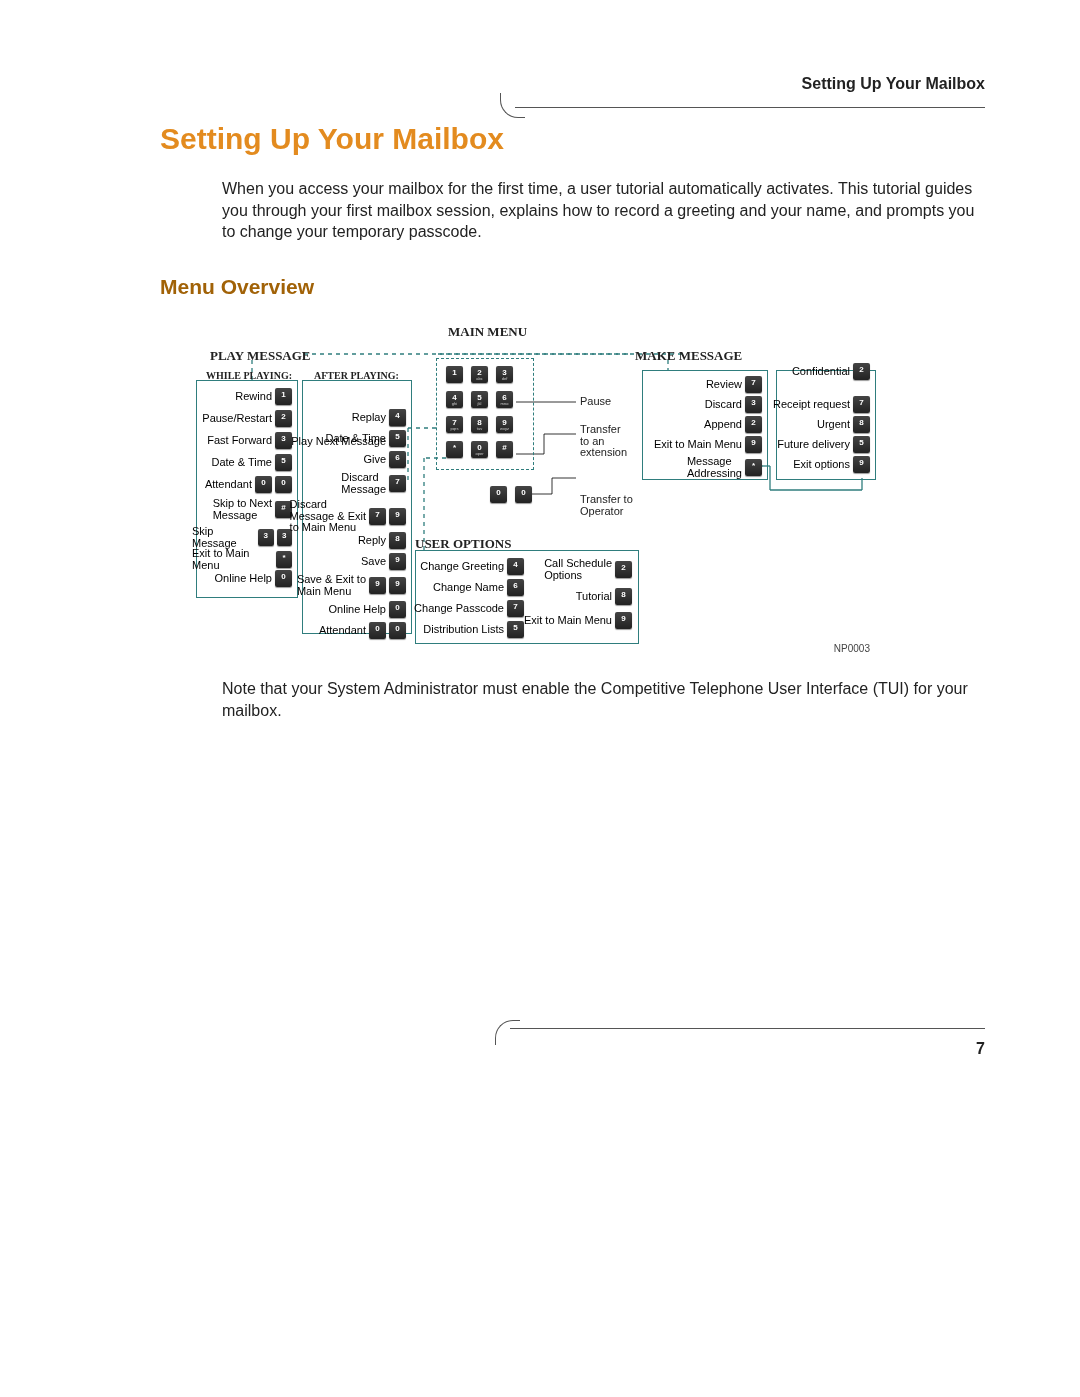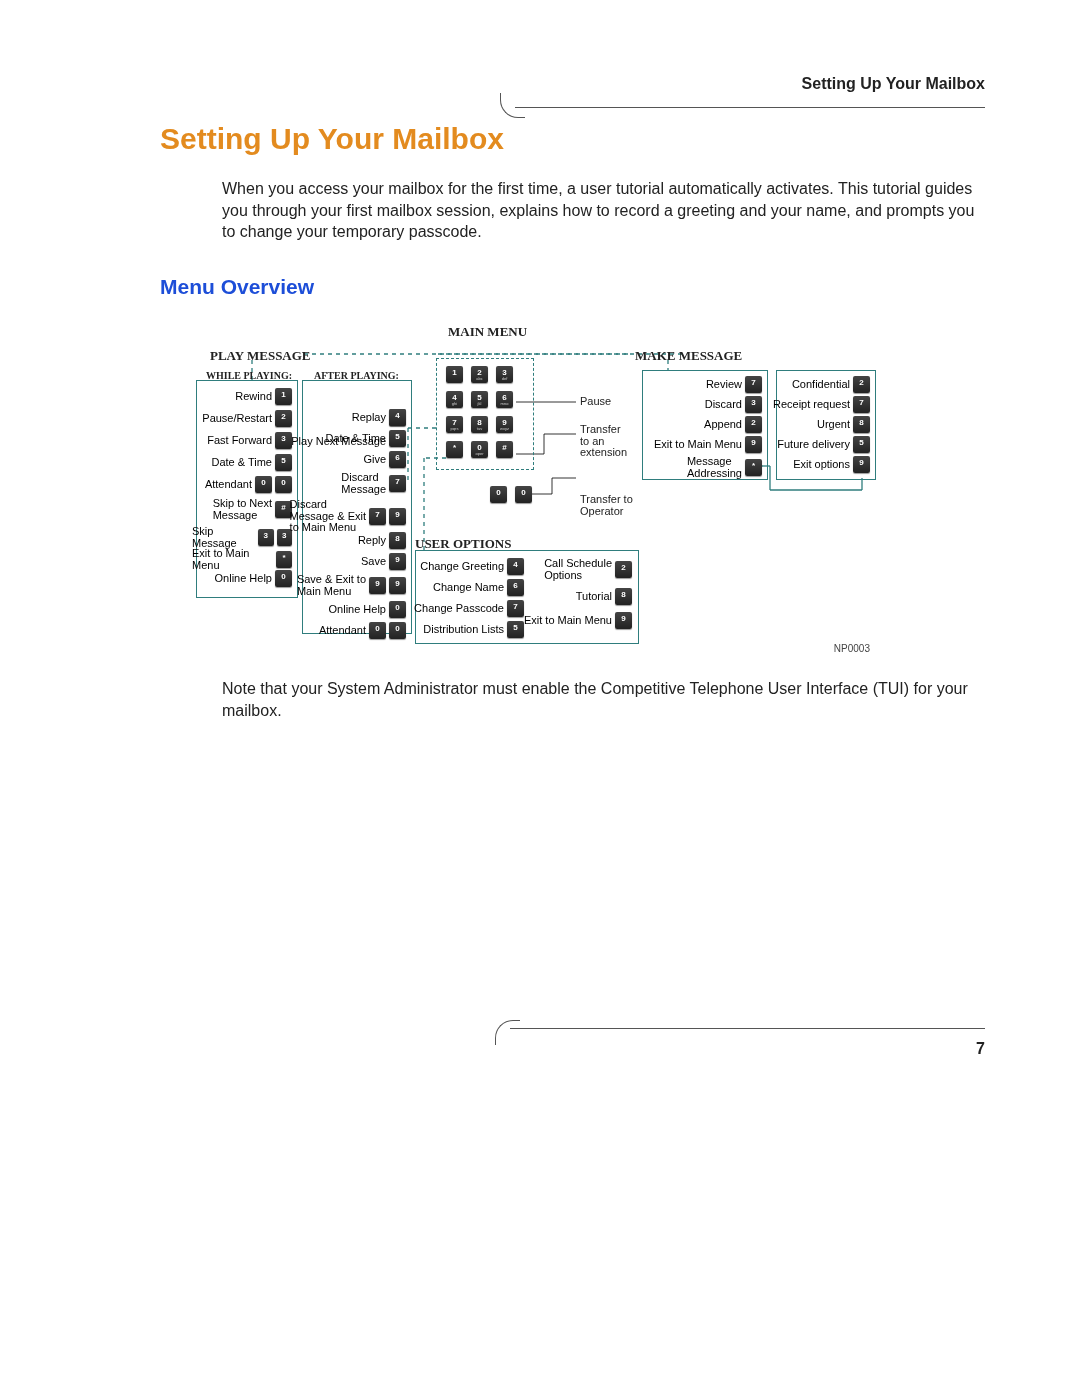--- a/index.html
+++ b/index.html
@@ -6,21 +6,21 @@
   .page{width:1080px;height:1128px;position:relative;font-family:Arial,Helvetica,sans-serif;color:#222;}
   
   .runhead{position:absolute;top:75px;left:160px;right:95px;}
   .runhead-title{text-align:right;font-weight:bold;font-size:16px;}
   .runhead-rule{position:relative;height:20px;margin-top:6px;}
   .runhead-hr{position:absolute;top:8px;left:355px;right:0;height:1px;background:#555;}
   .runhead-hook{position:absolute;top:-6px;left:340px;width:24px;height:24px;border-left:1px solid #555;border-bottom:1px solid #555;border-bottom-left-radius:18px;}
   
   .h1{position:absolute;top:122px;left:160px;font-size:30px;font-weight:bold;color:#e38b1f;}
   .intro{position:absolute;top:178px;left:222px;right:105px;font-size:16px;line-height:1.35;}
-  .h2{position:absolute;top:275px;left:160px;font-size:21px;font-weight:bold;color:#1d4ed8;text-align:center;}
+  .h2{position:absolute;top:275px;left:160px;font-size:21px;font-weight:bold;color:#a16207;text-align:center;}
   .note{position:absolute;top:678px;left:222px;right:105px;font-size:16px;line-height:1.35;}
   
   .foot{position:absolute;bottom:70px;left:155px;right:95px;}
   .foot-num{text-align:right;font-weight:bold;font-size:16px;}
   .foot-rule{position:relative;height:20px;margin-top:2px;}
   .foot-hr{position:absolute;top:8px;left:355px;right:0;height:1px;background:#555;}
   .foot-hook{position:absolute;top:0px;left:340px;width:24px;height:24px;border-left:1px solid #555;border-top:1px solid #555;border-top-left-radius:18px;}
   
   .diagram{position:absolute;top:318px;left:192px;width:686px;height:340px;font-family:Arial,Helvetica,sans-serif;font-size:11px;}
   .sec-title{position:absolute;font-family:"Times New Roman",serif;font-weight:bold;font-size:13px;white-space:nowrap;}
@@ -258,21 +258,21 @@
       </div>
       <div class="row" style="right: 116px; top: 118px;">
         <span class="lab" style="white-space: pre-line;">Exit to Main Menu</span>
         <span class="key">9</span>
       </div>
       <div class="row" style="right: 116px; top: 138px;">
         <span class="lab" style="white-space: pre-line;">Message
 Addressing</span>
         <span class="key">*</span>
       </div>
-      <div class="row" style="right: 8px; top: 58px;">
+      <div class="row" style="right: 8px; top: 45px;">
         <span class="lab" style="white-space: pre-line;">Confidential</span>
         <span class="key">2</span>
       </div>
       <div class="row" style="right: 8px; top: 78px;">
         <span class="lab" style="white-space: pre-line;">Receipt request</span>
         <span class="key">7</span>
       </div>
       <div class="row" style="right: 8px; top: 98px;">
         <span class="lab" style="white-space: pre-line;">Urgent</span>
         <span class="key">8</span>

